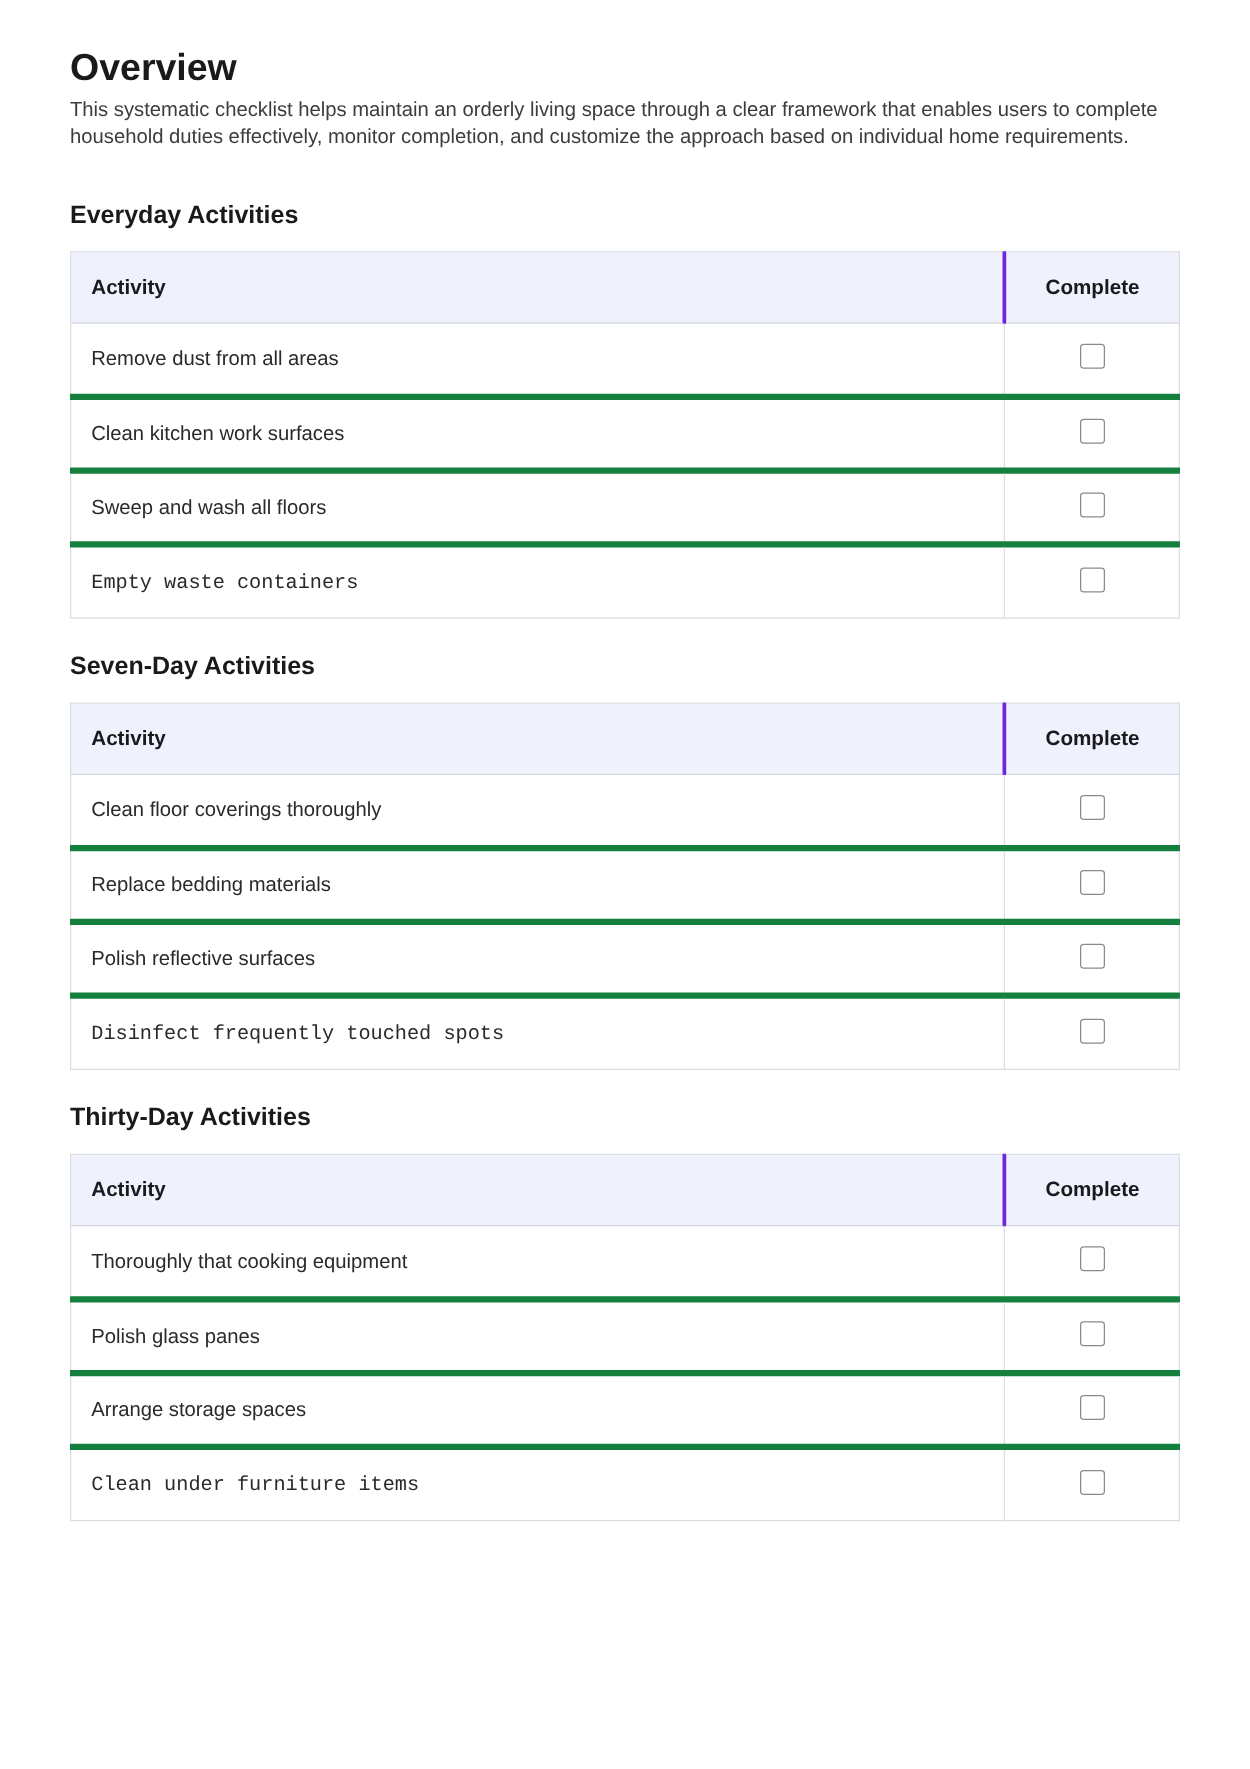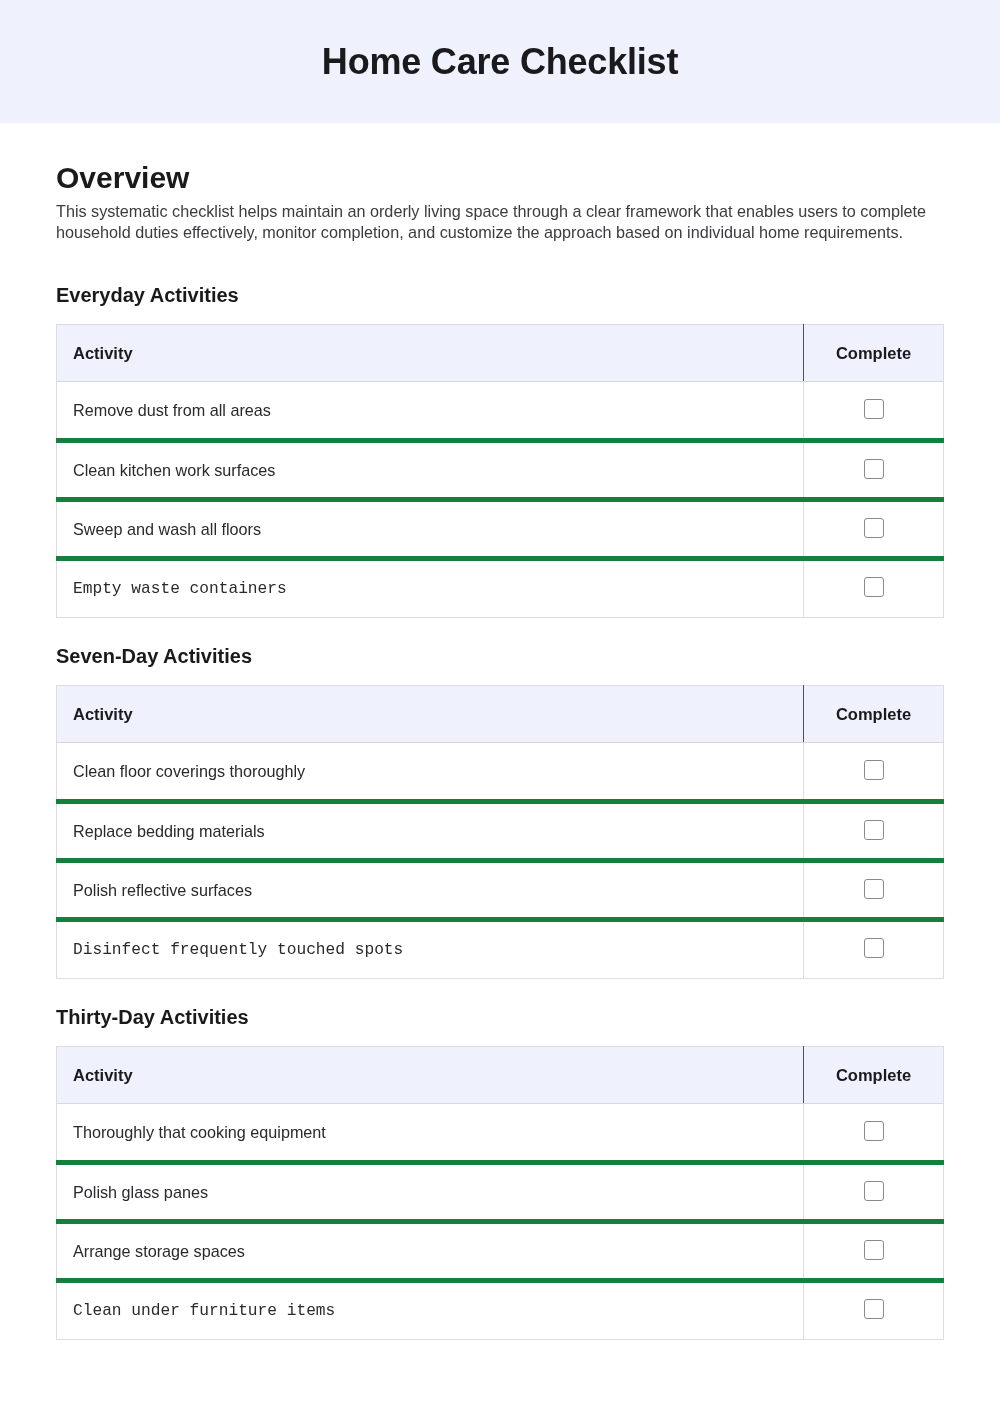--- a/index.html
+++ b/index.html
@@ -60,21 +60,21 @@
       font-weight: 700;
       color: #1a1a1c;
       text-align: left;
       padding-left: 16px;
       border-bottom: 1px solid #d6d8e0;
     }
     table.checklist th.complete-col {
       text-align: center;
       padding-left: 0;
       width: 140px;
-      border-left: 1px solid #6d28d9;
+      border-left: 3px solid #6d28d9;
     }
     table.checklist td {
       height: 59px;
       font-size: 16.2px;
       color: #2a2a2e;
       padding-left: 16px;
       border-bottom: 5px solid #15803d;
     }
     table.checklist tr:last-child td { border-bottom: none; font-family: Liberation Mono, monospace; }
     table.checklist td.check-cell {
@@ -91,23 +91,20 @@
       background: #fff;
       vertical-align: middle;
       margin-top: -4px;
       cursor: pointer;
     }
   </style>
 </head>
 <body>
 
 <div class="page">
-  <div class="header">
-    <h1>Home Care Checklist</h1>
-  </div>
 
   <div class="content">
     <h2 class="overview-title">Overview</h2>
     <p class="overview-text">This systematic checklist helps maintain an orderly living space through a clear framework that enables users to complete household duties effectively, monitor completion, and customize the approach based on individual home requirements.</p>
 
     <h3 class="section-title s1">Everyday Activities</h3>
     <table class="checklist">
       <thead>
         <tr>
           <th>Activity</th>

